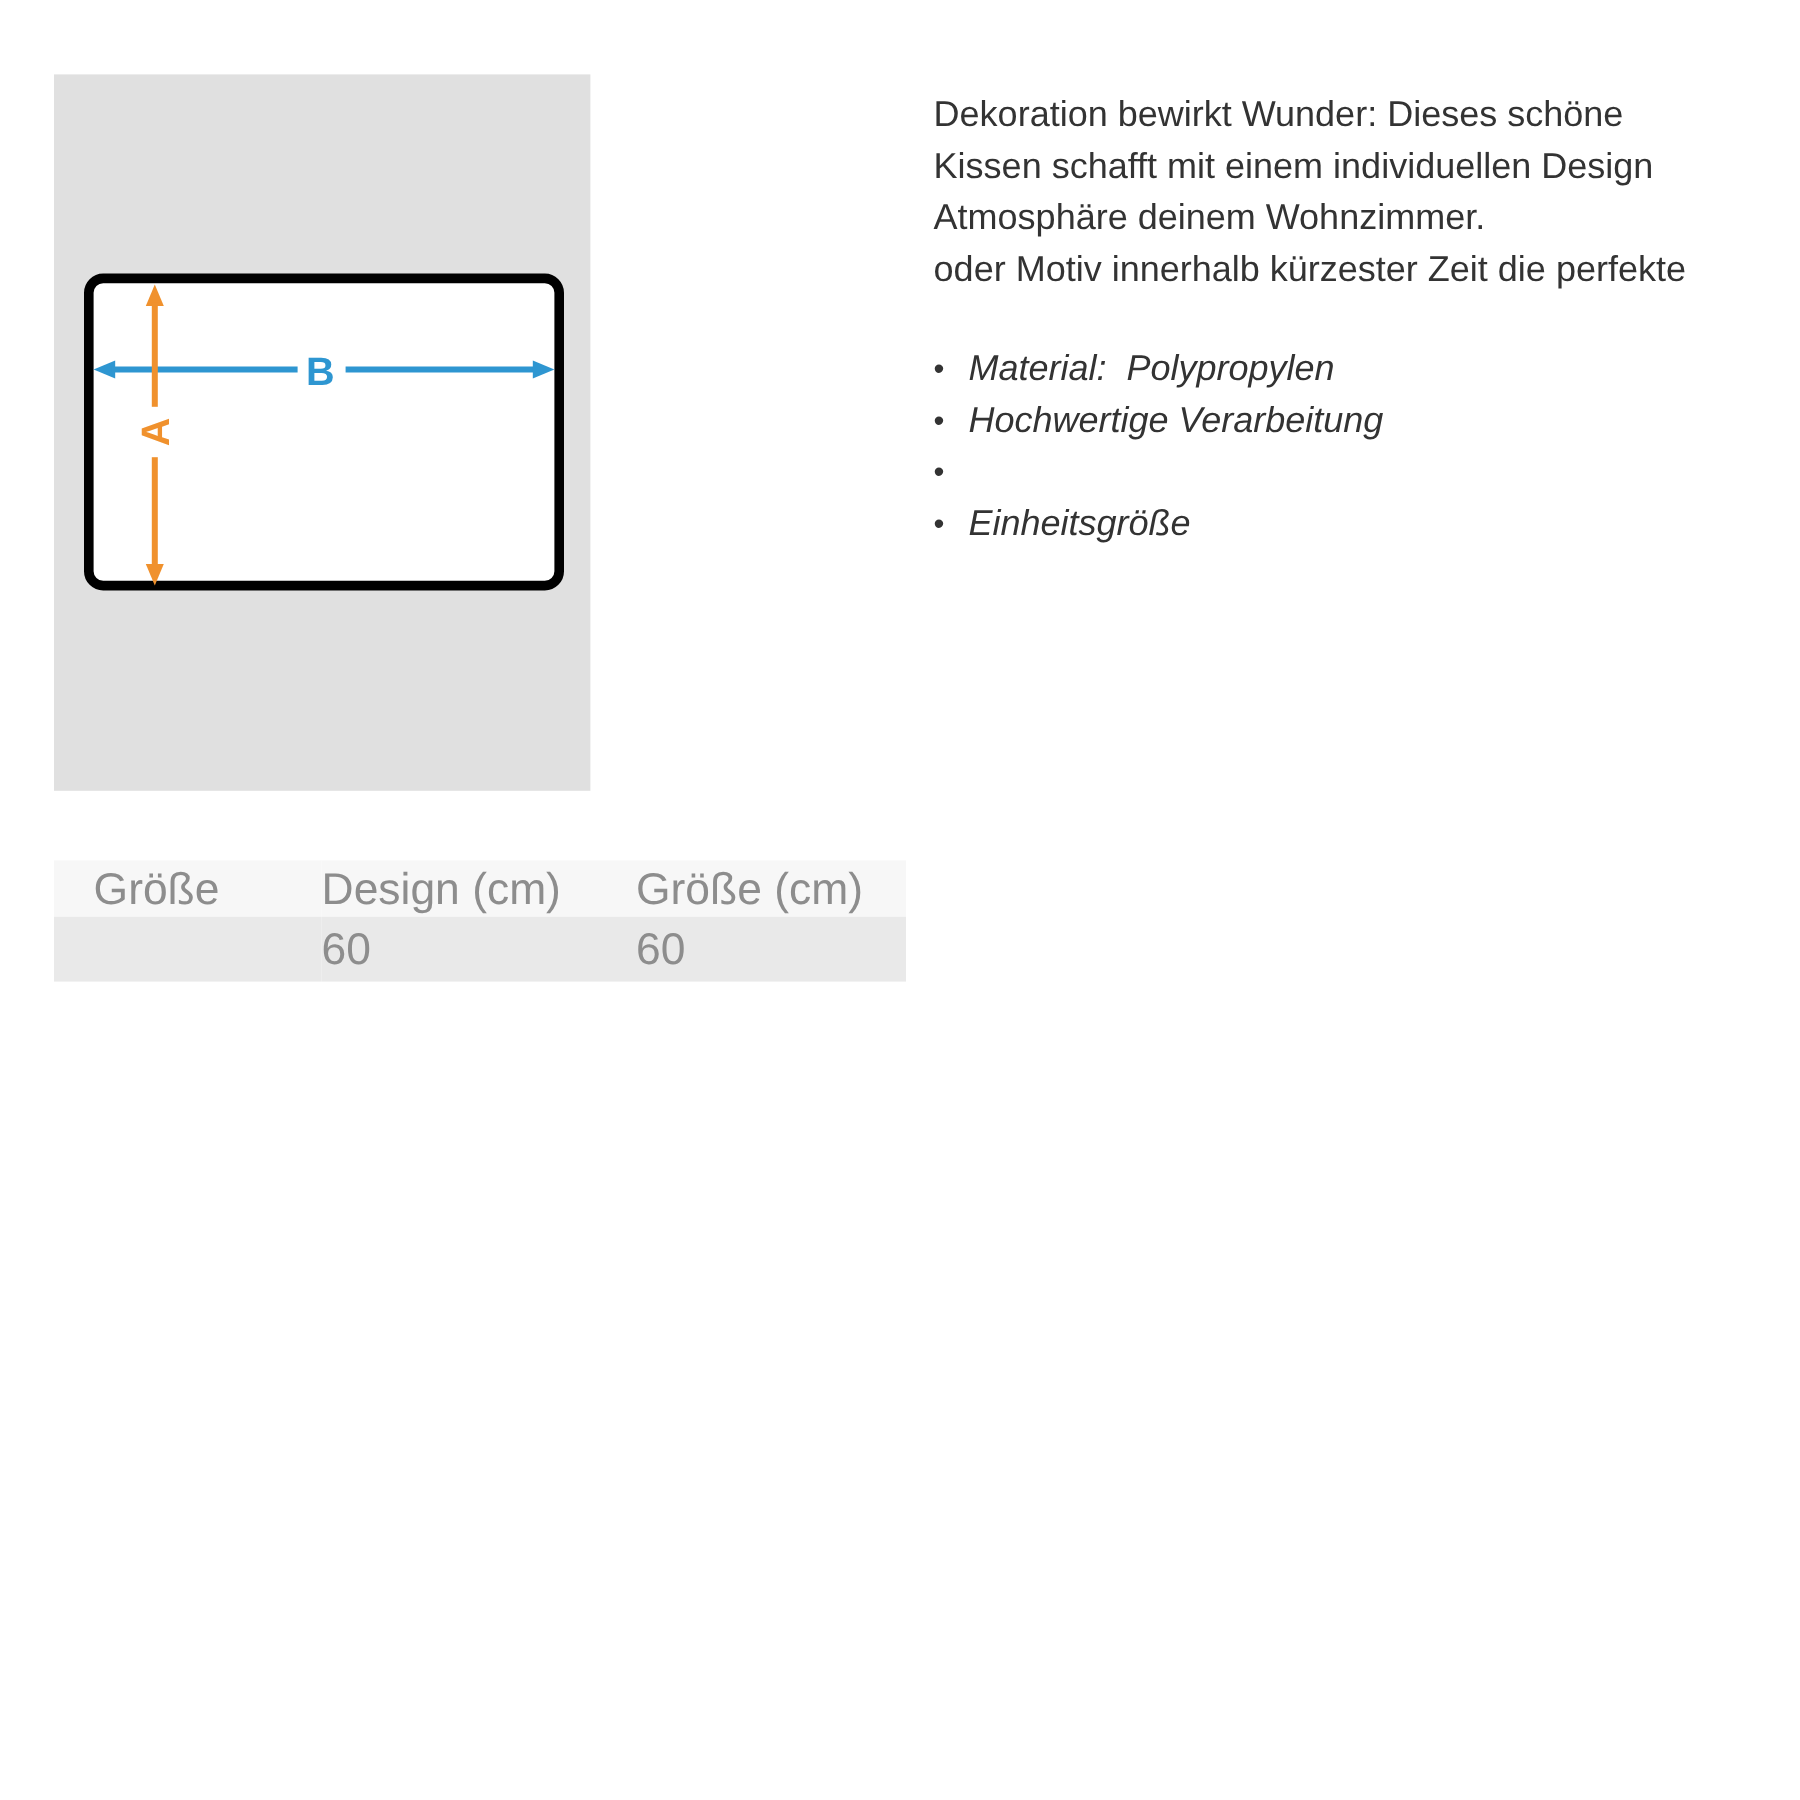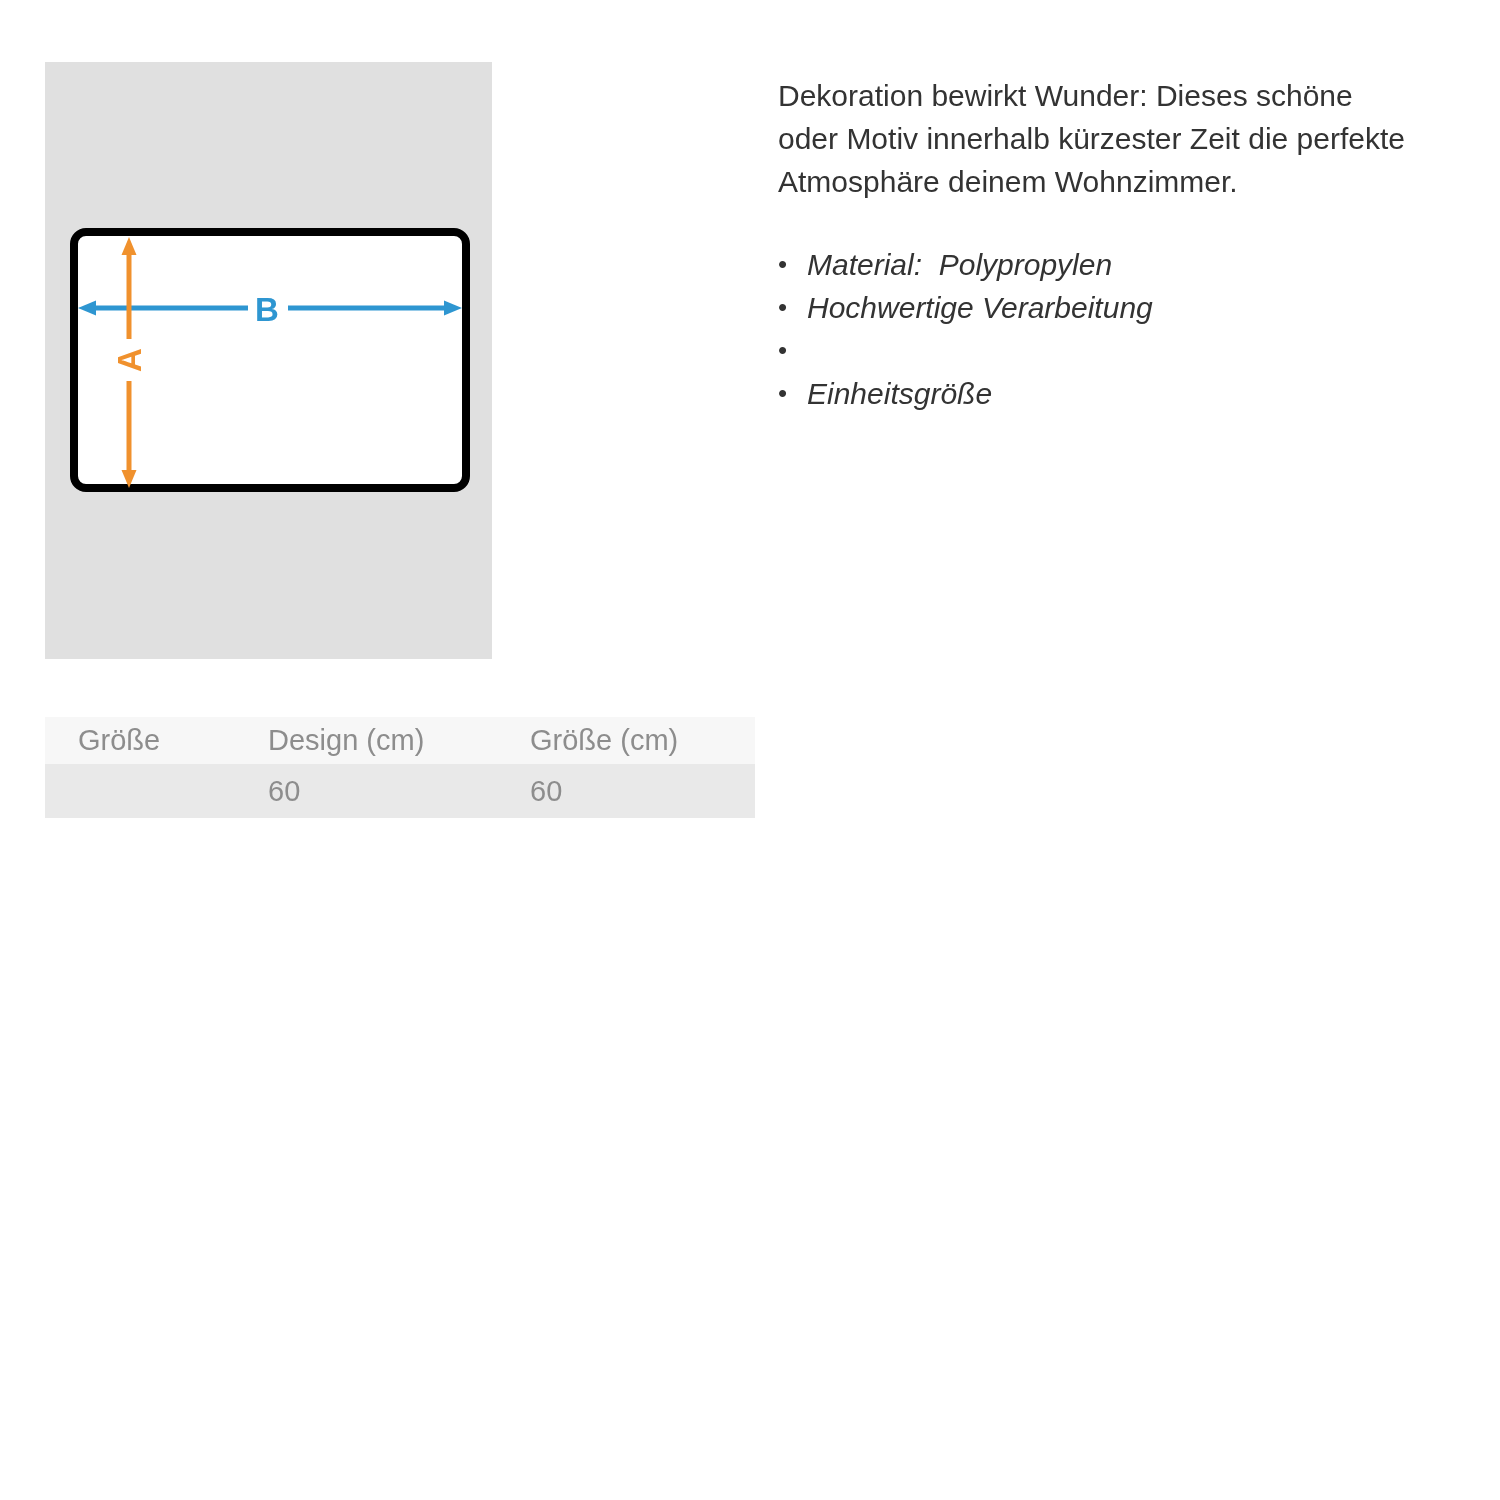--- a/index.html
+++ b/index.html
@@ -60,21 +60,21 @@
   }
   .feature .ftext div { white-space: pre-wrap; font-style: italic; }
 
   
   .size-table {
     position: absolute;
     left: 45px; top: 717px;
     width: 710px;
     border-collapse: collapse;
     table-layout: fixed;
-    font-size: 29px;
+    font-size: 37px;
     color: #8d8d8d;
   }
   .size-table col.c1 { width: 223px; }
   .size-table col.c2 { width: 262px; }
   .size-table col.c3 { width: 225px; }
   .size-table th {
     height: 47px;
     background: #f7f7f7;
     font-weight: 400;
     text-align: left;
@@ -112,22 +112,23 @@
       <polygon points="84,426 76.5,408 91.5,408" fill="#f0912d"></polygon>
     </svg>
 
     <span class="dim-label a" style="color: rgb(240, 145, 45);">A</span>
     <span class="dim-label b" style="color: rgb(46, 150, 209);">B</span>
   </div>
 
   <div class="description">
     <div class="intro">
       <div>Dekoration bewirkt Wunder: Dieses schöne</div>
+      <div>Kissen schafft mit einem individuellen Design</div>
+      <div>Atmosphäre deinem Wohnzimmer.</div>
       <div>oder Motiv innerhalb kürzester Zeit die perfekte</div>
-      <div>Atmosphäre deinem Wohnzimmer.</div>
     </div>
 
     <ul class="features">
       <li class="feature">
         <span class="dot">•</span>
         <span class="ftext">
           <div>Material:  Polypropylen</div>
         </span>
       </li>
       <li class="feature">

